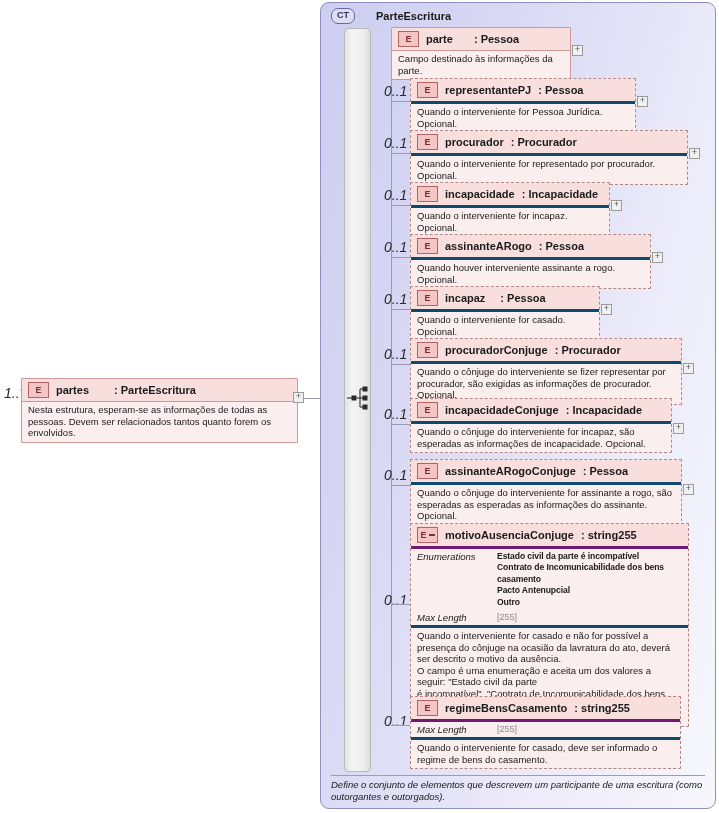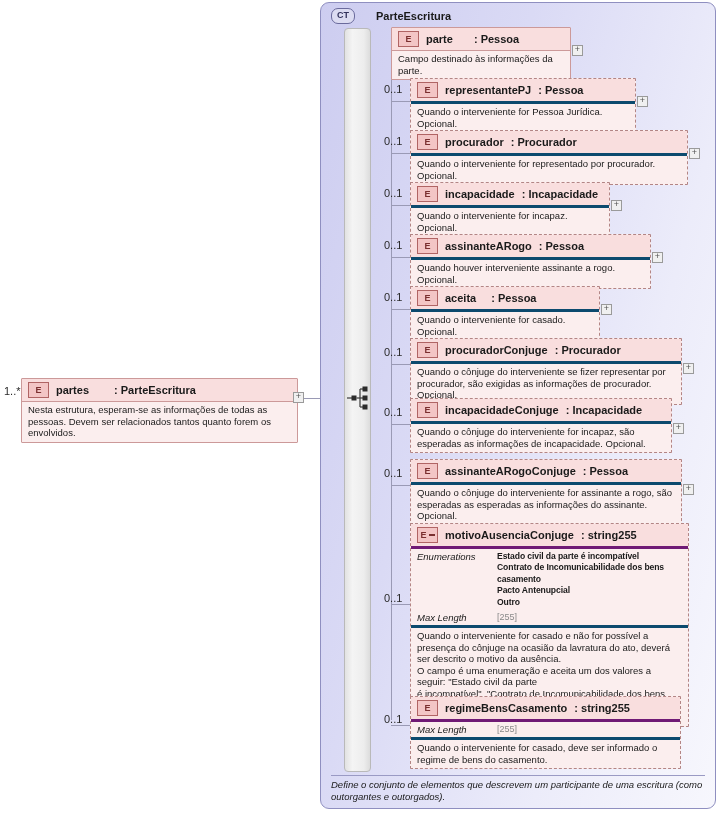--- a/index.html
+++ b/index.html
@@ -105,21 +105,22 @@
   .facet-vals-grey {
     font-style: normal;
     color: #8a8a8a;
     font-size: 9px;
   }
   .facet-sep { border-top: 3px solid #701a75; }
 
   
   .card {
     position: absolute;
-    font-size: 11px;
+    font-size: 14px;
+    font-style: italic;
     color: #2a2a2a;
     white-space: nowrap;
     font-family: "Liberation Sans", sans-serif;
   }
 
   
   .ct-box {
     position: absolute;
     box-sizing: border-box;
     border: 1px solid #8f8fc0;
@@ -317,21 +318,21 @@
     </div>
     <div class="elem-body">Quando houver interveniente assinante a rogo. Opcional.</div>
   </div>
   <div class="plus" style="left:652px; top:252px;"></div>
 
   <div class="card" style="left:384px; top:291px;">0..1</div>
   <div class="ln-h" style="left:391px; top:309px; width:19px;"></div>
   <div class="elem-box optional" style="left:410px; top:286px; width:190px;">
     <div class="elem-head">
       <span class="e-badge">E</span>
-      <span class="elem-name">aceita</span>
+      <span class="elem-name">incapaz</span>
       <span class="elem-type" style="margin-left:8px;">
         <span>:</span>
         <span>Pessoa</span>
       </span>
     </div>
     <div class="elem-body">Quando o interveniente for casado. Opcional.</div>
   </div>
   <div class="plus" style="left:601px; top:304px;"></div>
 
   <div class="card" style="left:384px; top:346px;">0..1</div>

